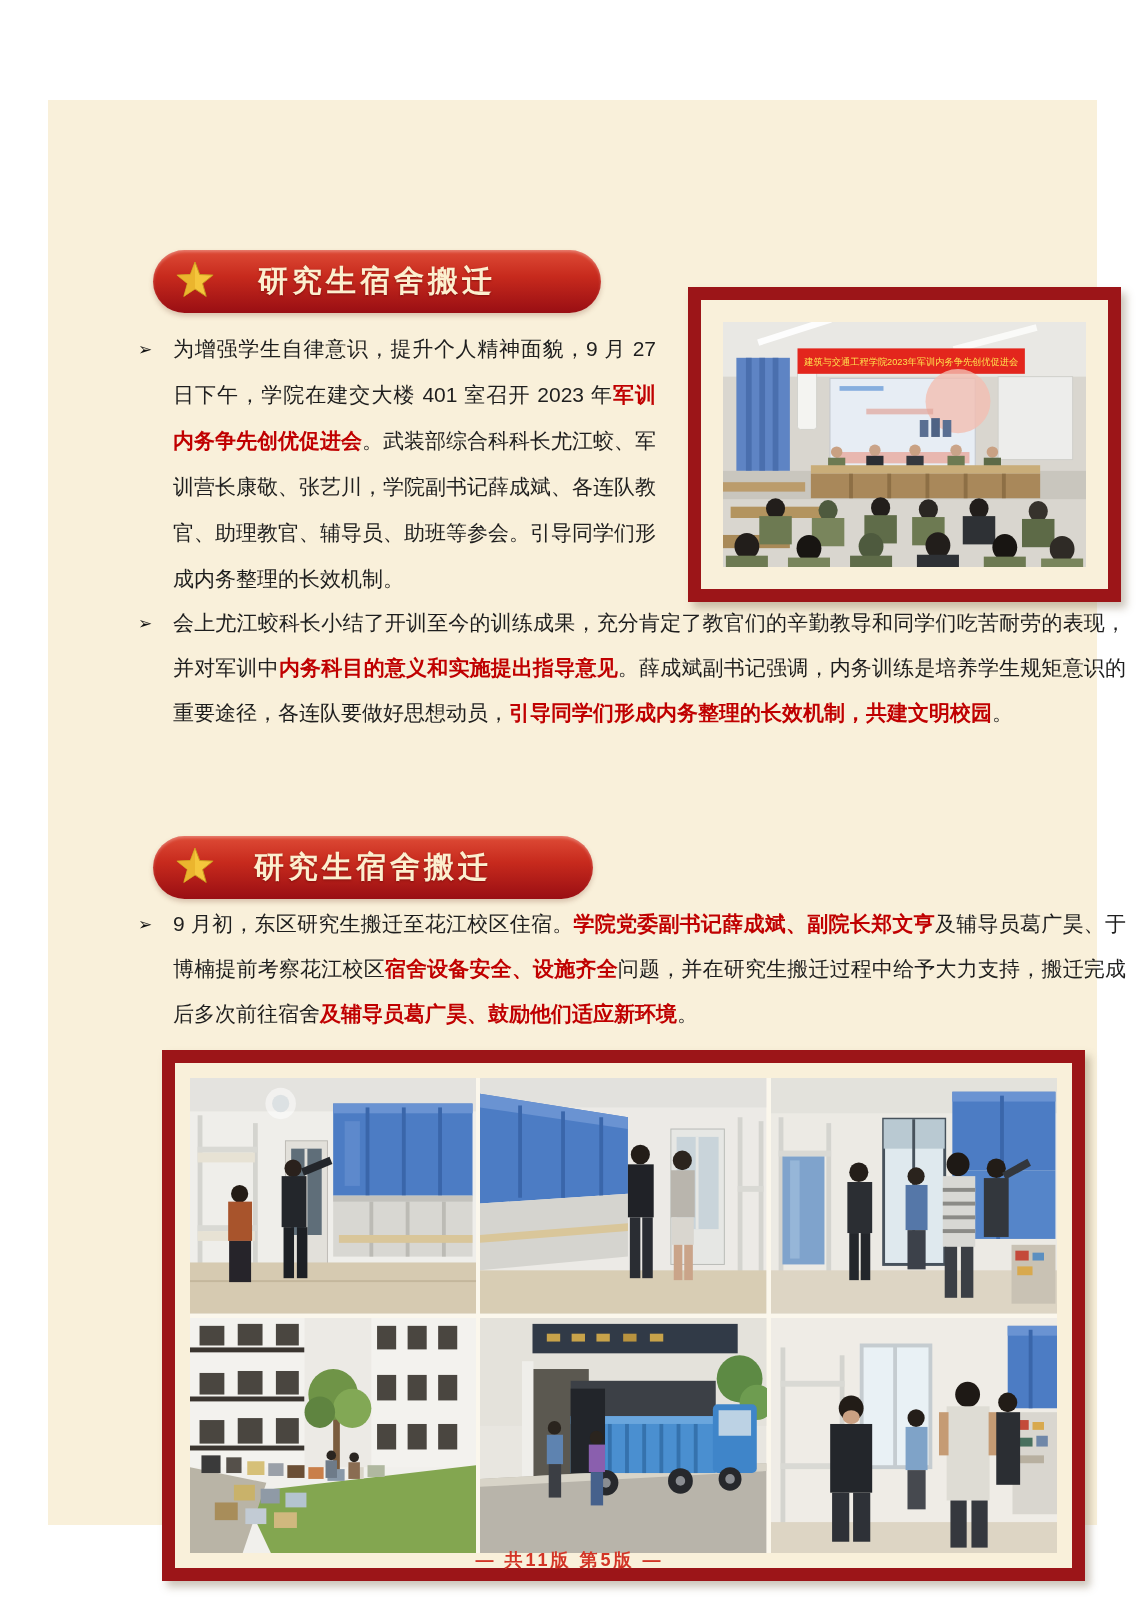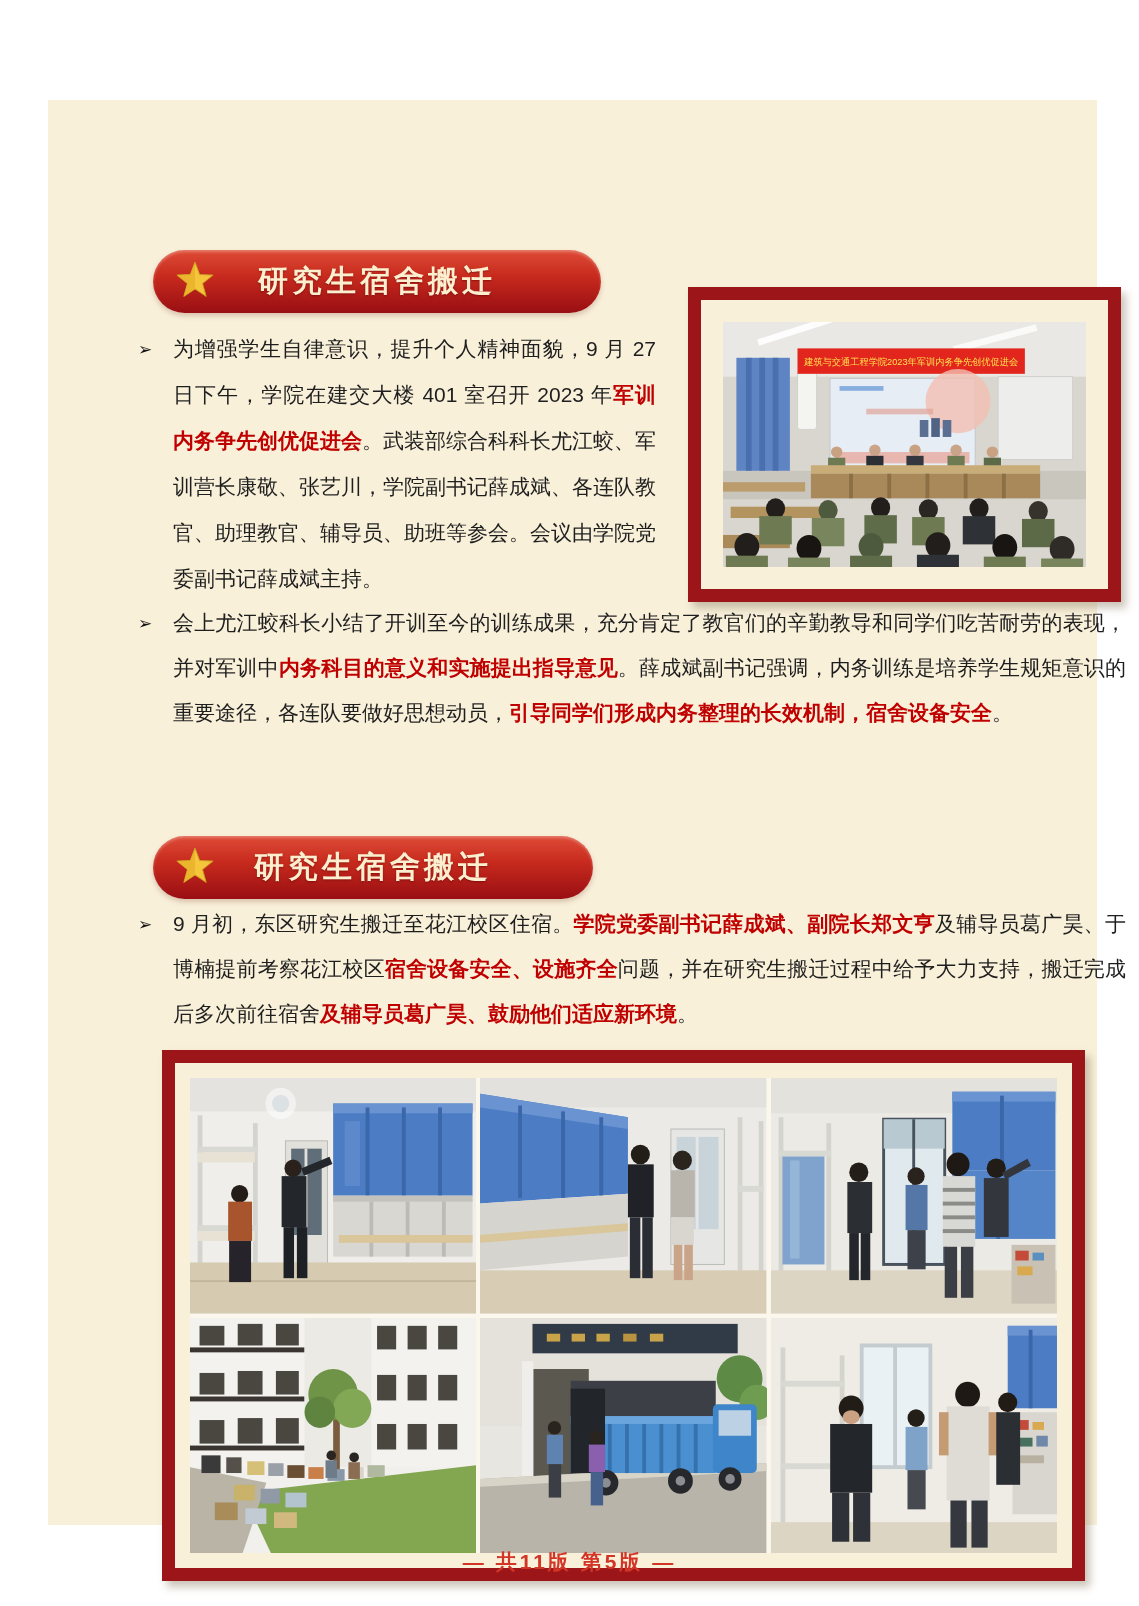--- a/index.html
+++ b/index.html
@@ -32,40 +32,40 @@
     background:#f9f0da;box-shadow:5px 6px 8px rgba(140,125,100,.45);}
   .photo1{left:640px;top:187px;width:433px;height:315px;padding:22px;}
   .photo1 svg{display:block;width:100%;height:100%;}
   .collage{left:114px;top:950px;width:923px;height:531px;padding:15px;}
   .collage .grid{display:grid;width:100%;height:100%;
     grid-template-columns:1fr 1fr 1fr;grid-template-rows:1fr 1fr;gap:4px;background:#fbf7ec;}
   .collage .cell{overflow:hidden;}
   .collage .cell svg{display:block;width:100%;height:100%;}
 
   .footer{position:absolute;left:0;top:1548px;width:100%;text-align:center;
-    color:#d23426;font-size:21px;font-weight:bold;letter-spacing:3px;}
+    color:#d23426;font-size:18px;font-weight:bold;letter-spacing:3px;}
 </style>
 </head>
 <body>
 
 <div class="page">
   <div class="panel">
 
     <div class="banner banner1">
       <svg class="star" viewBox="0 0 40 40">
         <polygon points="20,1 24.7,13.5 38.1,14.1 27.6,22.5 31.2,35.4 20,28 8.8,35.4 12.4,22.5 1.9,14.1 15.3,13.5" fill="#f5c63c" stroke="#c89a1f" stroke-width="1"></polygon>
         <polygon points="20,1 20,28 8.8,35.4 12.4,22.5 1.9,14.1 15.3,13.5" fill="#e8b02a" opacity="0.8"></polygon>
       </svg>
       <span class="banner-title">研究生宿舍搬迁</span>
     </div>
 
     <div class="para para1">
       <span class="bullet">➢</span>
       <span class="ptxt">
-        <span>为增强学生自律意识，提升个人精神面貌，9 月 27 日下午，学院在建交大楼 401 室召开 2023 年</span><span class="hl">军训内务争先创优促进会</span><span>。武装部综合科科长尤江蛟、军训营长康敬、张艺川，学院副书记薛成斌、各连队教官、助理教官、辅导员、助班等参会。会议由学院党委副书记薛成斌主持。</span>
+        <span>为增强学生自律意识，提升个人精神面貌，9 月 27 日下午，学院在建交大楼 401 室召开 2023 年</span><span class="hl">军训内务争先创优促进会</span><span>。武装部综合科科长尤江蛟、军训营长康敬、张艺川，学院副书记薛成斌、各连队教官、助理教官、辅导员、助班等参会。引导同学们形成内务整理的长效机制。</span>
       </span>
     </div>
 
     <div class="photo-frame photo1">
       <svg viewBox="0 0 380 260" preserveAspectRatio="none">
         <rect width="380" height="260" fill="#d9d6cf"></rect>
         <rect width="380" height="58" fill="#e9e8e4"></rect>
         <rect x="35" y="6" width="80" height="7" fill="#ffffff" opacity="0.9" transform="rotate(-18 75 10)"></rect>
         <rect x="240" y="14" width="90" height="7" fill="#fcfcfa" opacity="0.9" transform="rotate(-15 285 18)"></rect>
         <rect x="14" y="38" width="56" height="120" fill="#5e84c4"></rect>
@@ -130,21 +130,21 @@
             <rect x="273" y="249" width="44" height="12" fill="#6d7a52"></rect>
           <ellipse cx="355" cy="241" rx="13" ry="14" fill="#2f2b26"></ellipse>
             <rect x="333" y="251" width="44" height="10" fill="#79855c"></rect>
         </g>
       </svg>
     </div>
 
     <div class="para para2">
       <span class="bullet">➢</span>
       <span class="ptxt">
-        <span>会上尤江蛟科长小结了开训至今的训练成果，充分肯定了教官们的辛勤教导和同学们吃苦耐劳的表现，并对军训中</span><span class="hl">内务科目的意义和实施提出指导意见</span><span>。薛成斌副书记强调，内务训练是培养学生规矩意识的重要途径，各连队要做好思想动员，</span><span class="hl">引导同学们形成内务整理的长效机制，宿舍设备安全</span><span>。</span>
+        <span>会上尤江蛟科长小结了开训至今的训练成果，充分肯定了教官们的辛勤教导和同学们吃苦耐劳的表现，并对军训中</span><span class="hl">内务科目的意义和实施提出指导意见</span><span>。薛成斌副书记强调，内务训练是培养学生规矩意识的重要途径，各连队要做好思想动员，</span><span class="hl">引导同学们形成内务整理的长效机制，共建文明校园</span><span>。</span>
       </span>
     </div>
 
     <div class="banner banner2">
       <svg class="star" viewBox="0 0 40 40">
         <polygon points="20,1 24.7,13.5 38.1,14.1 27.6,22.5 31.2,35.4 20,28 8.8,35.4 12.4,22.5 1.9,14.1 15.3,13.5" fill="#f5c63c" stroke="#c89a1f" stroke-width="1"></polygon>
         <polygon points="20,1 20,28 8.8,35.4 12.4,22.5 1.9,14.1 15.3,13.5" fill="#e8b02a" opacity="0.8"></polygon>
       </svg>
       <span class="banner-title">研究生宿舍搬迁</span>
     </div>

